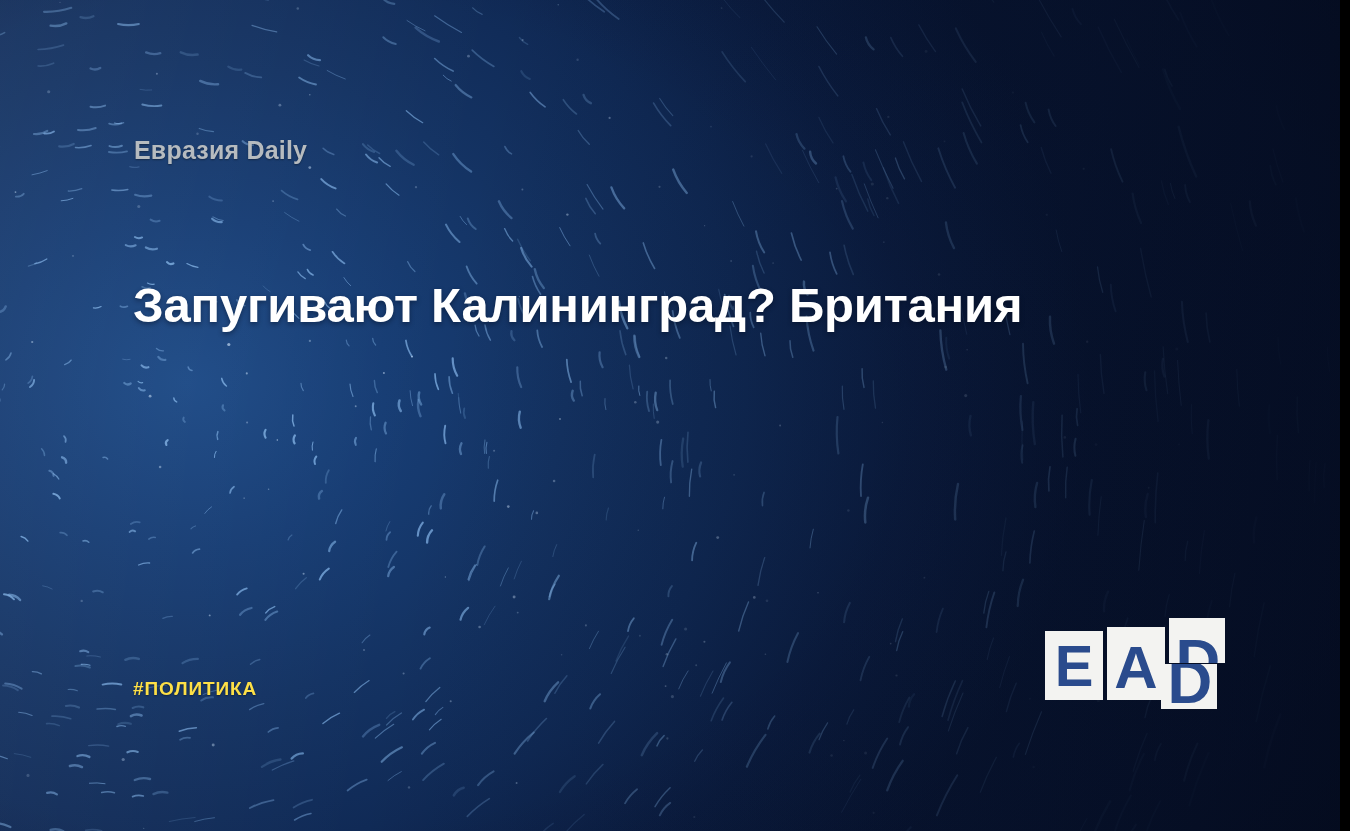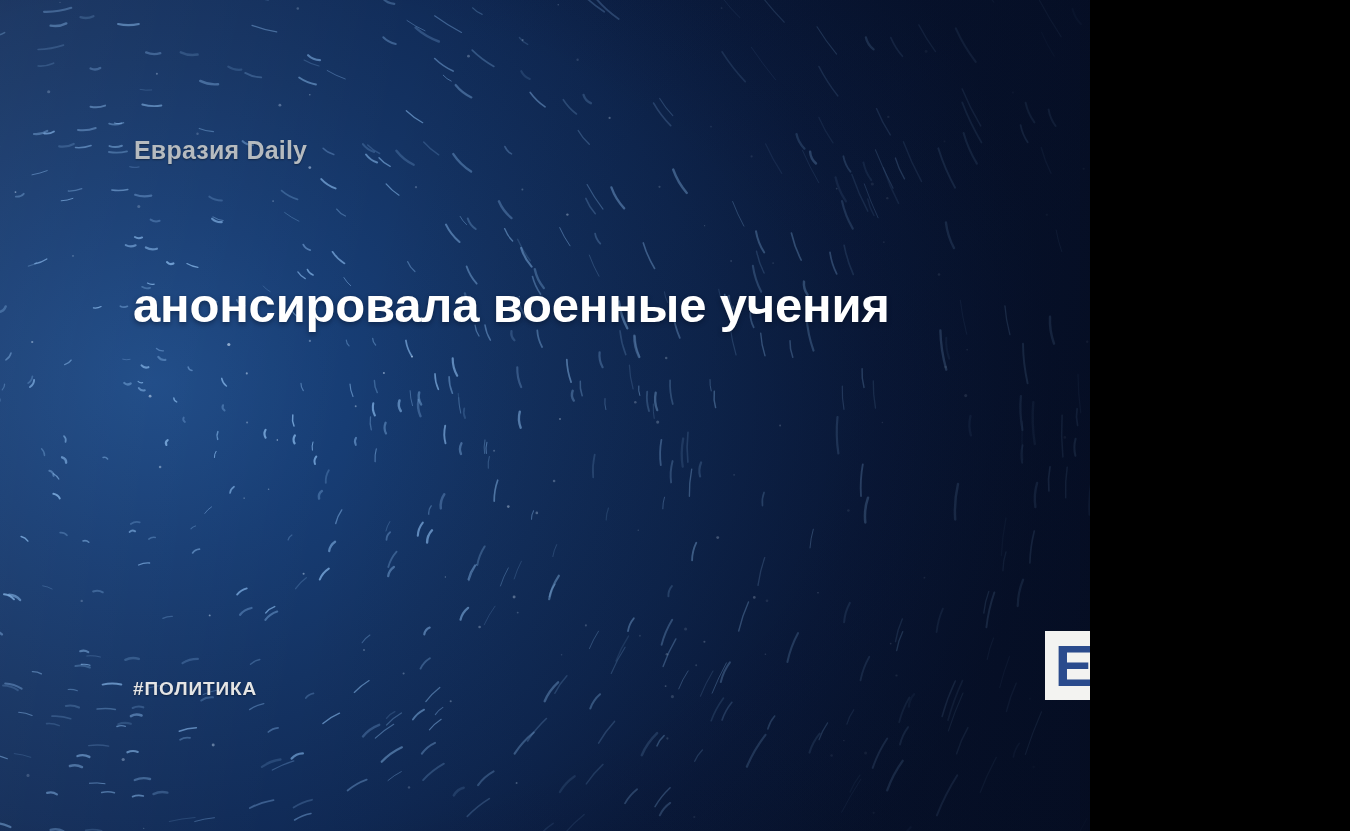--- a/index.html
+++ b/index.html
@@ -2,21 +2,21 @@
 <html><head>
 <meta charset="utf-8">
 <style>
   html, body {
     margin: 0;
     padding: 0;
     background: #000;
   }
   #stage {
     position: relative;
-    width: 1090px;
+    width: 1340px;
     height: 831px;
     overflow: hidden;
     background: #0e2252;
     font-family: "Liberation Sans", sans-serif;
   }
 
   
   #bg-base {
     position: absolute;
     inset: 0;
@@ -62,21 +62,21 @@
     text-shadow: 0 2px 5px rgba(3,10,28,0.45);
   }
   .headline .ln { display: block; }
 
   .hashtag {
     position: absolute;
     left: 133px;
     top: 678px;
     font-size: 19px;
     font-weight: bold;
-    color: #e5e5e5;
+    color: #fde047;
     letter-spacing: 0.9px;
     white-space: nowrap;
     text-shadow: 0 1px 2px rgba(0,0,0,0.4);
   }
 
   
   #logo {
     position: absolute;
     left: 1043px;
     top: 618px;
@@ -922,21 +922,21 @@
           <circle cx="409.0" cy="787.4" r="1.22" fill="#cfe4fb" fill-opacity="0.224"></circle>
         </g>
     </svg>
   </div>
 
   <div id="bg-vignette"></div>
 
   <div class="brand">Евразия Daily</div>
 
   <div class="headline">
-    <span class="ln">анонсировала военные учения</span>
+    <span class="ln">Запугивают Калининград? Британия</span>
   </div>
 
   <div class="hashtag">#ПОЛИТИКА</div>
 
   <div id="logo">
     <svg width="184" height="92" viewBox="0 0 184 92" aria-hidden="true">
 
       <rect id="tile-e" x="2" y="13" width="58" height="69" fill="#f3f3f1"></rect>
 
       <rect id="tile-a" x="64" y="9" width="58" height="73" fill="#f3f3f1"></rect>

